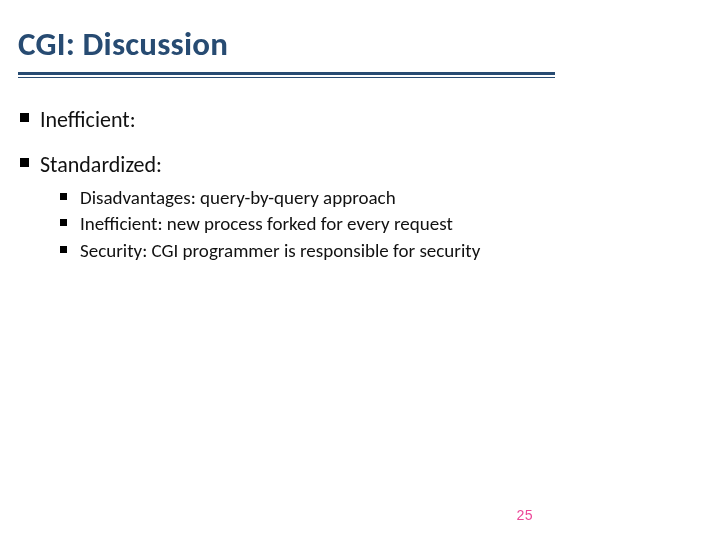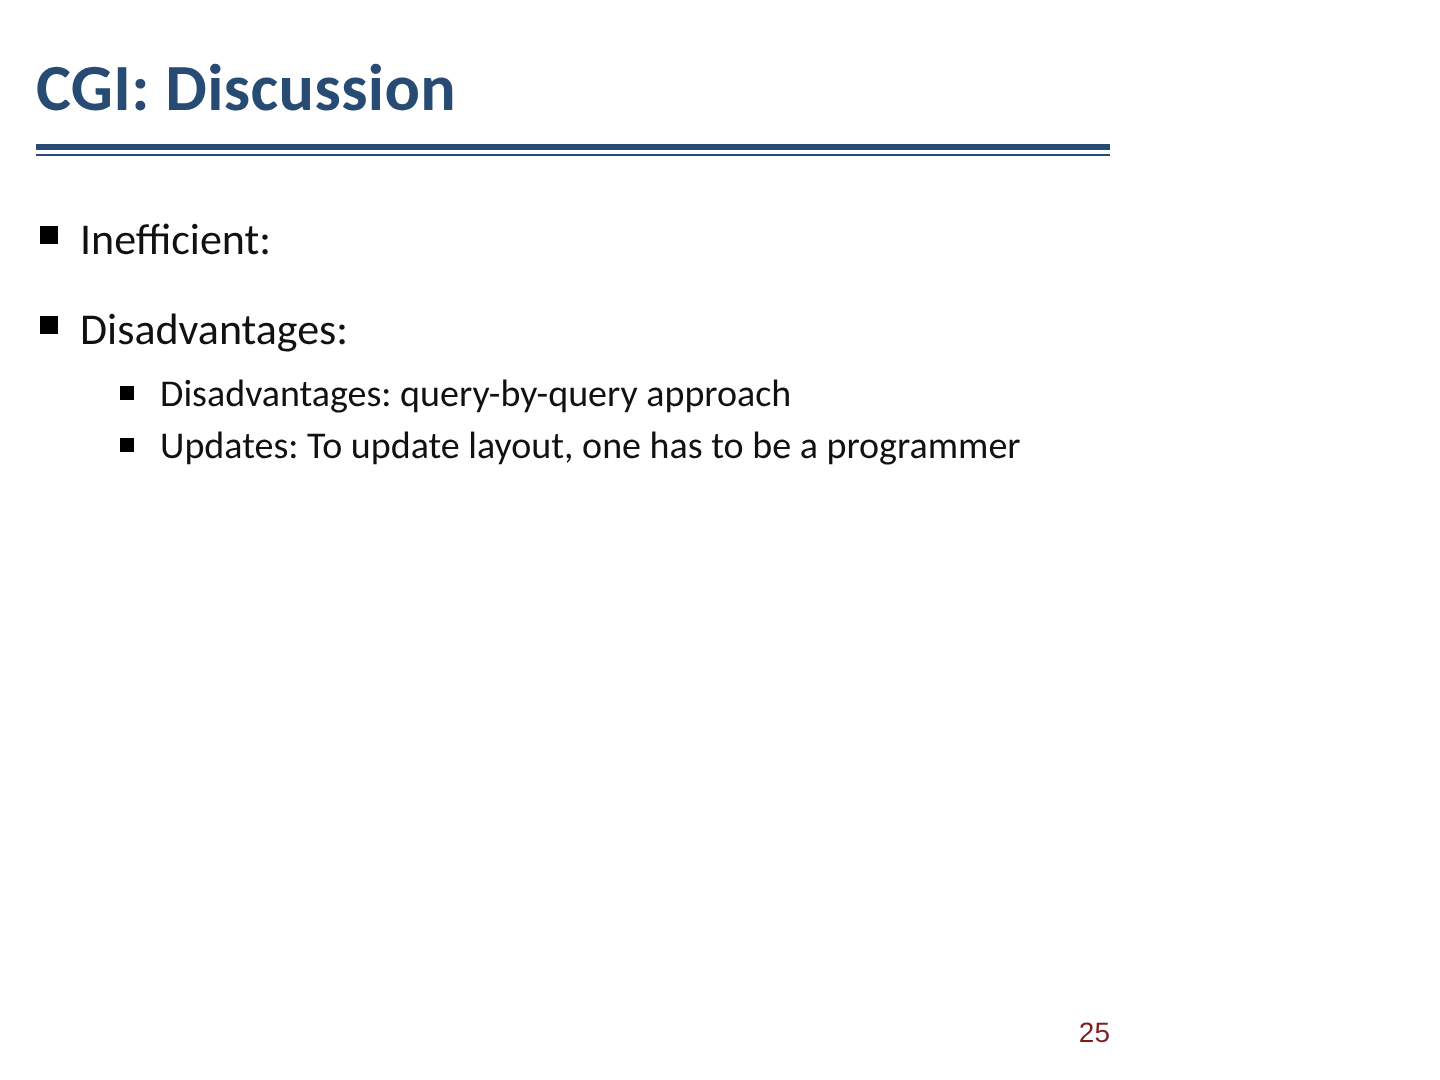--- a/index.html
+++ b/index.html
@@ -55,25 +55,25 @@
   }
   ul.level2 > li::before {
     content: "";
     position: absolute;
     left: -20px; top: 7px;
     width: 7px; height: 7px;
     background: #000;
   }
   .page-number {
     position: absolute;
-    right: 18px;
+    right: 40px;
     bottom: 16px;
     font-size: 14px;
-    color: #7f1d1d;
-    font-family: Liberation Sans, sans-serif;
+    color: #ec4899;
+    font-family: Liberation Mono, monospace;
   }
 </style>
 </head>
 <body>
 
 <div class="slide">
 
   <div class="title">CGI: Discussion</div>
   <div class="rule-group">
     <div class="rule-thick"></div>
@@ -82,23 +82,24 @@
 
   <ul class="level1">
 
     <li>
       <span>Inefficient:</span>
       <ul class="level2">
       </ul>
     </li>
 
     <li>
-      <span>Disadvantages:</span>
+      <span>Standardized:</span>
       <ul class="level2">
         <li>Disadvantages: query-by-query approach</li>
-        <li>Updates: To update layout, one has to be a programmer</li>
+        <li>Inefficient: new process forked for every request</li>
+        <li>Security: CGI programmer is responsible for security</li>
       </ul>
     </li>
 
   </ul>
 
   <div class="page-number">25</div>
 </div>
 
 </body></html>

